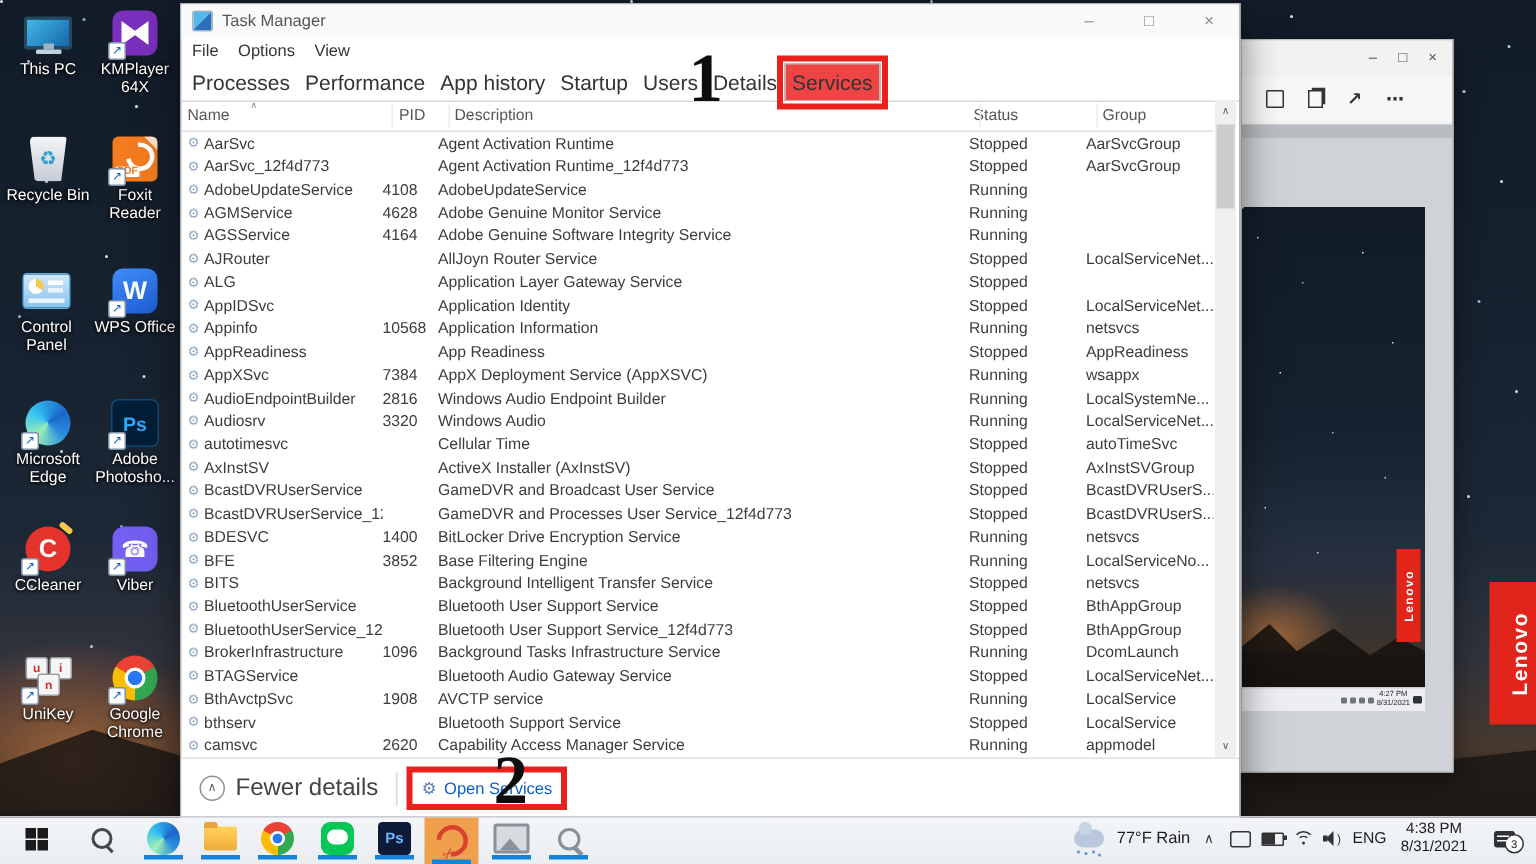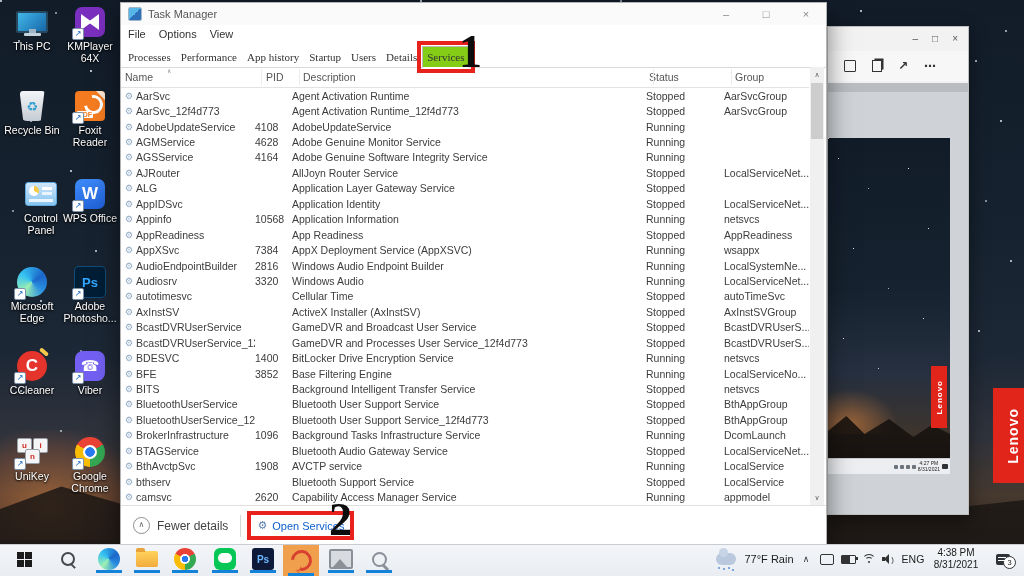--- a/index.html
+++ b/index.html
@@ -96,42 +96,42 @@
   .tm{left:120px;top:2px;width:705px;height:542px;background:#fff;border:1px solid #b3b3b3;box-shadow:0 8px 24px rgba(0,0,0,.5);}
   .tm-titlebar{position:absolute;left:0;top:0;right:0;height:22px;background:#fafafa;display:flex;align-items:center;padding-left:7px;}
   .tm-appicon{width:12px;height:12px;border-radius:2px;margin-right:6px;
     background:linear-gradient(135deg,#57b6e8 0 50%,#2d6fb8 50% 100%);border:1px solid #9fb6c8;}
   .tm-title{font-size:11px;color:#555;}
   .tm-controls{position:absolute;right:0;top:0;height:22px;display:flex;}
   .tm-ctl{width:40px;height:22px;display:flex;align-items:center;justify-content:center;font-size:11px;color:#888;}
   .tm-menubar{position:absolute;left:0;top:22px;right:0;height:18px;display:flex;align-items:center;gap:0;padding-left:7px;}
   .tm-menu-item{font-size:11px;color:#333;padding:0 7px 0 0;margin-right:6px;}
   .tm-tabs{position:absolute;left:0;top:40px;right:0;height:24px;border-bottom:1px solid #d9d9d9;display:flex;align-items:flex-end;padding-left:2px;}
-  .tm-tab{font-size:11px;color:#333;padding:4px 4px;border:1px solid transparent;margin-bottom:-1px;white-space:nowrap;font-family:Liberation Serif, serif;}
-  .tm-tab.active{background:#84cc16;border:1px solid #b9b9b9;border-bottom-color:#fff;position:relative;}
+  .tm-tab{font-size:14px;color:#333;padding:4px 4px;border:1px solid transparent;margin-bottom:-1px;white-space:nowrap;}
+  .tm-tab.active{background:#ef4444;border:1px solid #b9b9b9;border-bottom-color:#fff;position:relative;}
   .ann-box1{outline:4px solid #e8211d;outline-offset:1px;}
   .ann-num{position:absolute;font-family:"Liberation Serif","DejaVu Serif",serif;font-weight:bold;font-size:46px;color:#0d0d0d;line-height:1;}
   .tm-header{position:absolute;left:0;top:64px;width:688px;height:20px;border-bottom:1px solid #e2e2e2;font-size:10.5px;color:#555;}
   .tm-h{position:absolute;top:4px;text-align:right;}
   .tm-hsep{position:absolute;top:2px;width:1px;height:16px;background:#ececec;}
   .sort-caret{position:absolute;left:46px;top:0px;font-size:6px;color:#888;}
   .tm-rows{position:absolute;left:0;top:85px;width:688px;height:417px;overflow:hidden;}
   .tm-row{position:relative;height:15.45px;display:flex;align-items:center;font-size:10.5px;color:#3c3c3c;white-space:nowrap;}
   .c-name{width:130px;padding-left:4px;display:flex;align-items:center;gap:3px;overflow:hidden;}
   .row-gear{font-size:9px;color:#8fa9c6;flex:none;}
   .c-pid{width:37px;flex:none;overflow:hidden;}
   .c-desc{width:354px;flex:none;overflow:hidden;}
   .c-status{width:78px;flex:none;}
   .c-group{width:85px;flex:none;overflow:hidden;}
   .tm-scroll{position:absolute;right:2px;top:64px;width:14px;height:438px;background:#f0f0f0;}
   .tm-scroll-btn{position:absolute;left:0;width:14px;height:15px;color:#606060;font-size:7px;text-align:center;line-height:15px;background:#f0f0f0;}
   .tm-thumb{position:absolute;left:1px;top:16px;width:12px;height:56px;background:#cdcdcd;}
   .tm-footer{position:absolute;left:0;bottom:0;right:0;height:39px;border-top:1px solid #e0e0e0;background:#fff;display:flex;align-items:center;padding-left:12px;}
   .fd-circle{width:15px;height:15px;border:1px solid #8f8f8f;border-radius:50%;color:#666;font-size:8px;line-height:14px;text-align:center;margin-right:7px;}
-  .fd-label{font-size:12px;color:#444;}
+  .fd-label{font-size:16px;color:#444;}
   .foot-sep{width:1px;height:22px;background:#d8d8d8;margin:0 10px 0 12px;}
   .open-services{display:flex;align-items:center;gap:5px;padding:4px 6px;}
   .ann-box2{outline:4px solid #e8211d;outline-offset:0px;}
   .os-gear{font-size:11px;color:#5a7fae;}
   .os-link{font-size:11px;color:#0b5fcb;}
 
   
   .taskbar{left:0;bottom:0;width:1024px;height:31px;background:linear-gradient(180deg,#f3f5f8,#e9edf2);border-top:1px solid #c9ccd1;}
   .tb-btn{position:absolute;top:0;height:28px;display:flex;align-items:center;justify-content:center;}
   .tb-underline{position:absolute;bottom:0;left:50%;transform:translateX(-50%);width:26px;height:3px;background:#1283d8;}
@@ -218,21 +218,21 @@
     <div class="dart">
       <div class="foxit-art">
           <div class="foxit-fold"></div>
           <div class="foxit-f"></div>
           <div class="foxit-pdf">PDF</div>
         </div>
       <div class="sc-badge">↗</div>
       </div>
     <div class="dlabel">Foxit Reader</div>
   </div>
-  <div class="dicon" style="left:12px;top:178px;">
+  <div class="dicon" style="left:2px;top:178px;">
     <div class="dart">
       <div class="cp-art">
           <div class="cp-pie"></div>
           <div class="cp-b1"></div>
           <div class="cp-b2"></div>
           <div class="cp-b3"></div>
         </div>
       </div>
     <div class="dlabel">Control Panel</div>
   </div>

